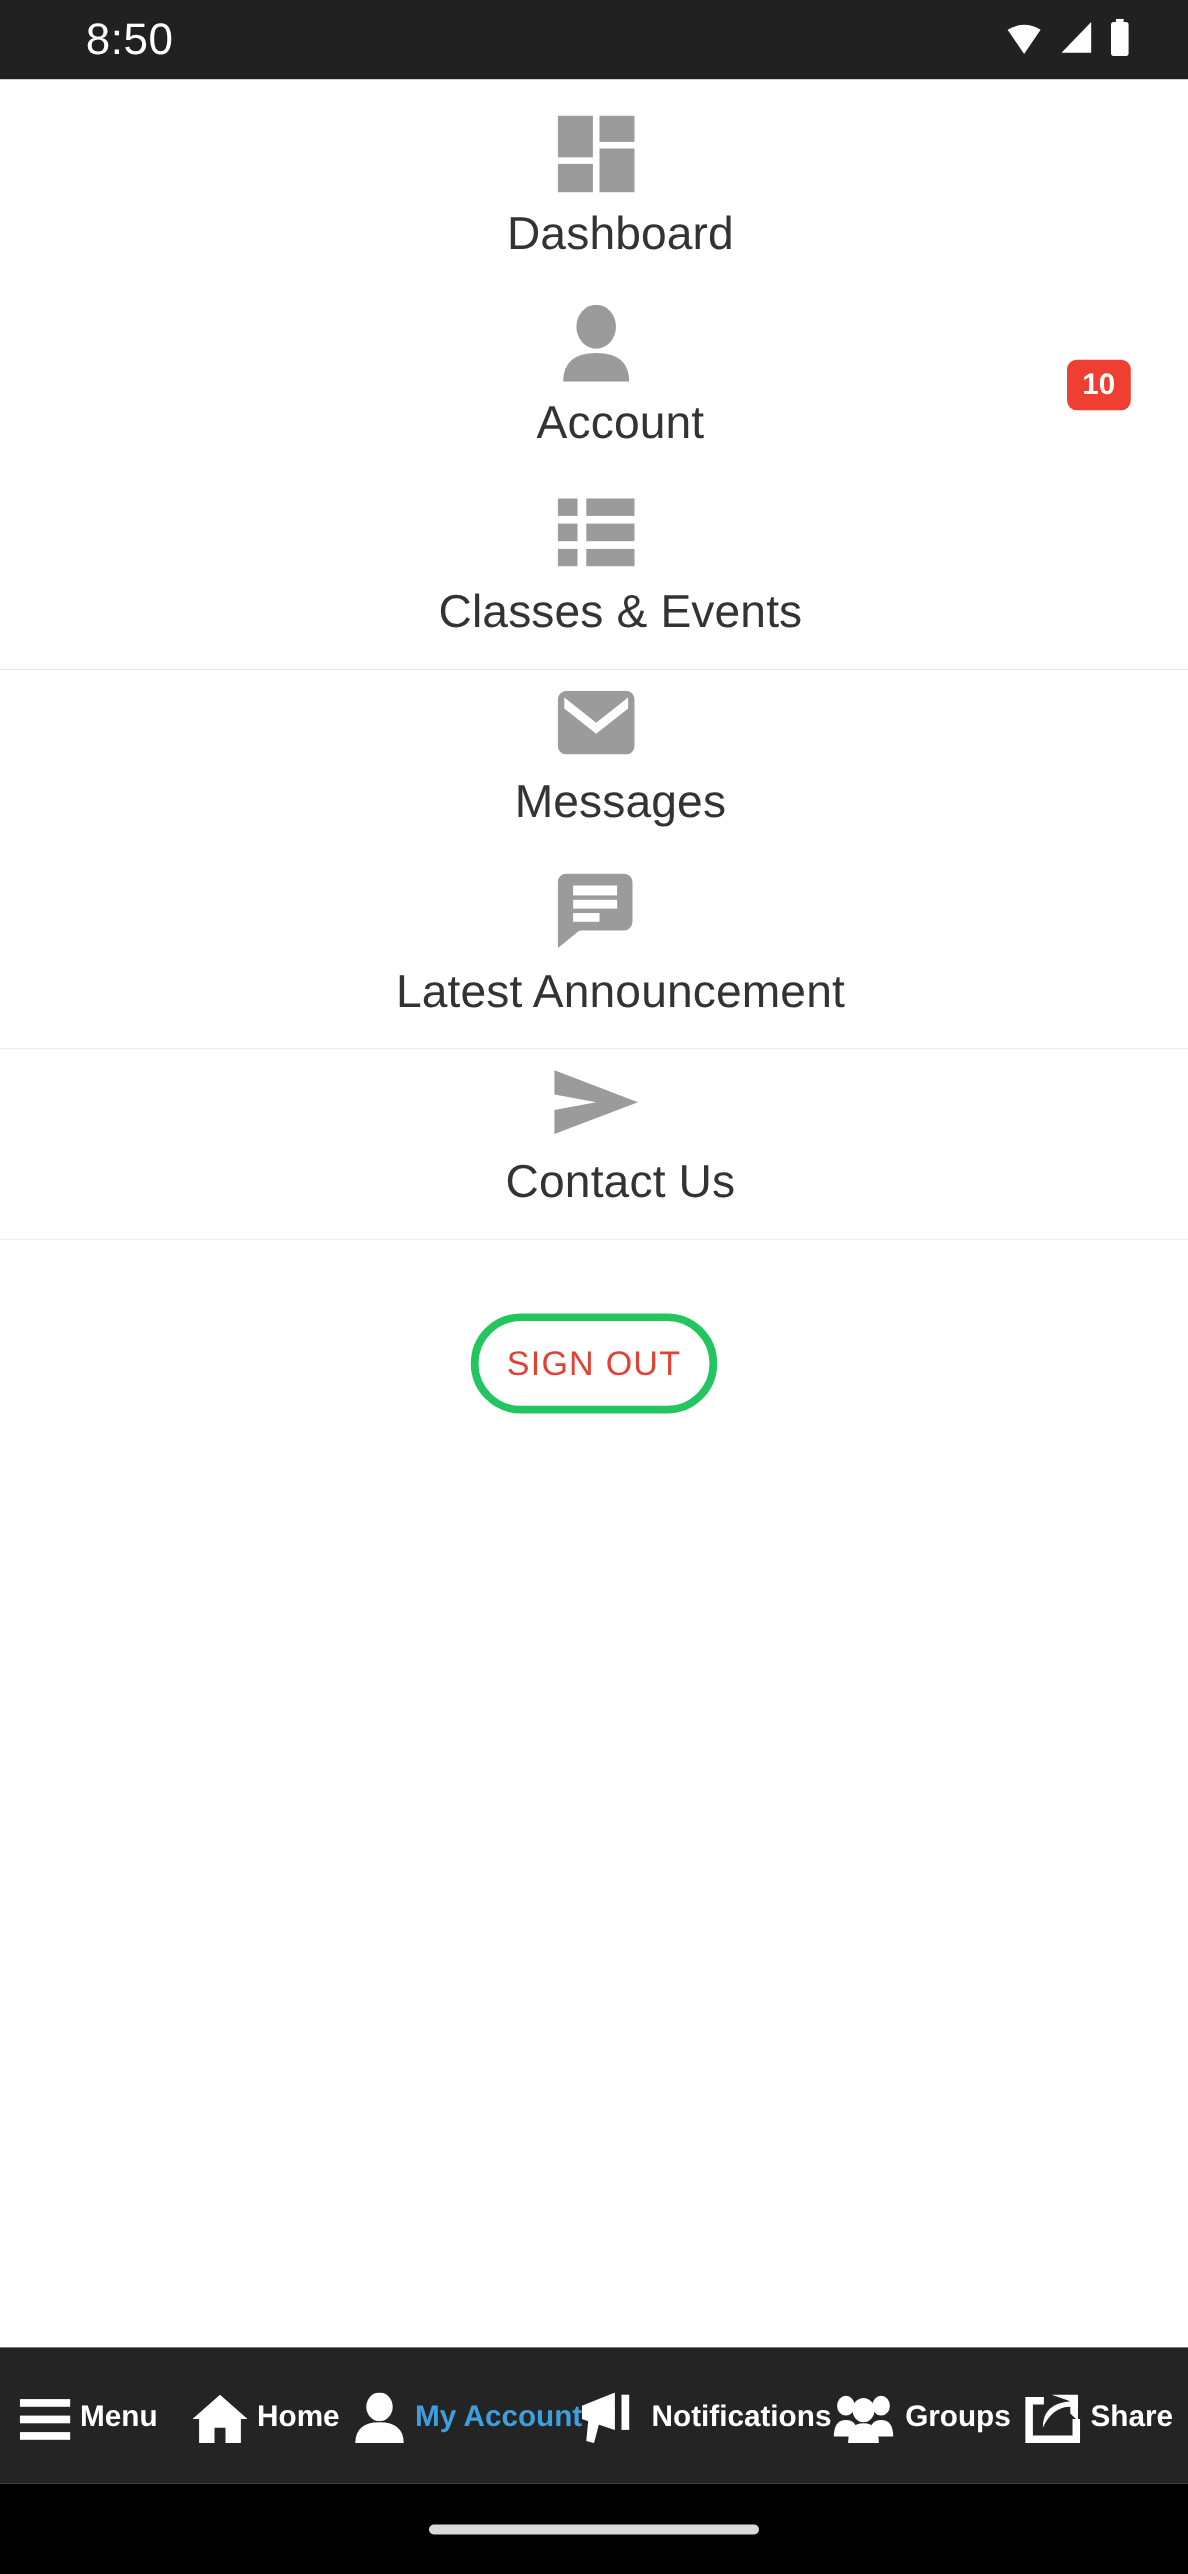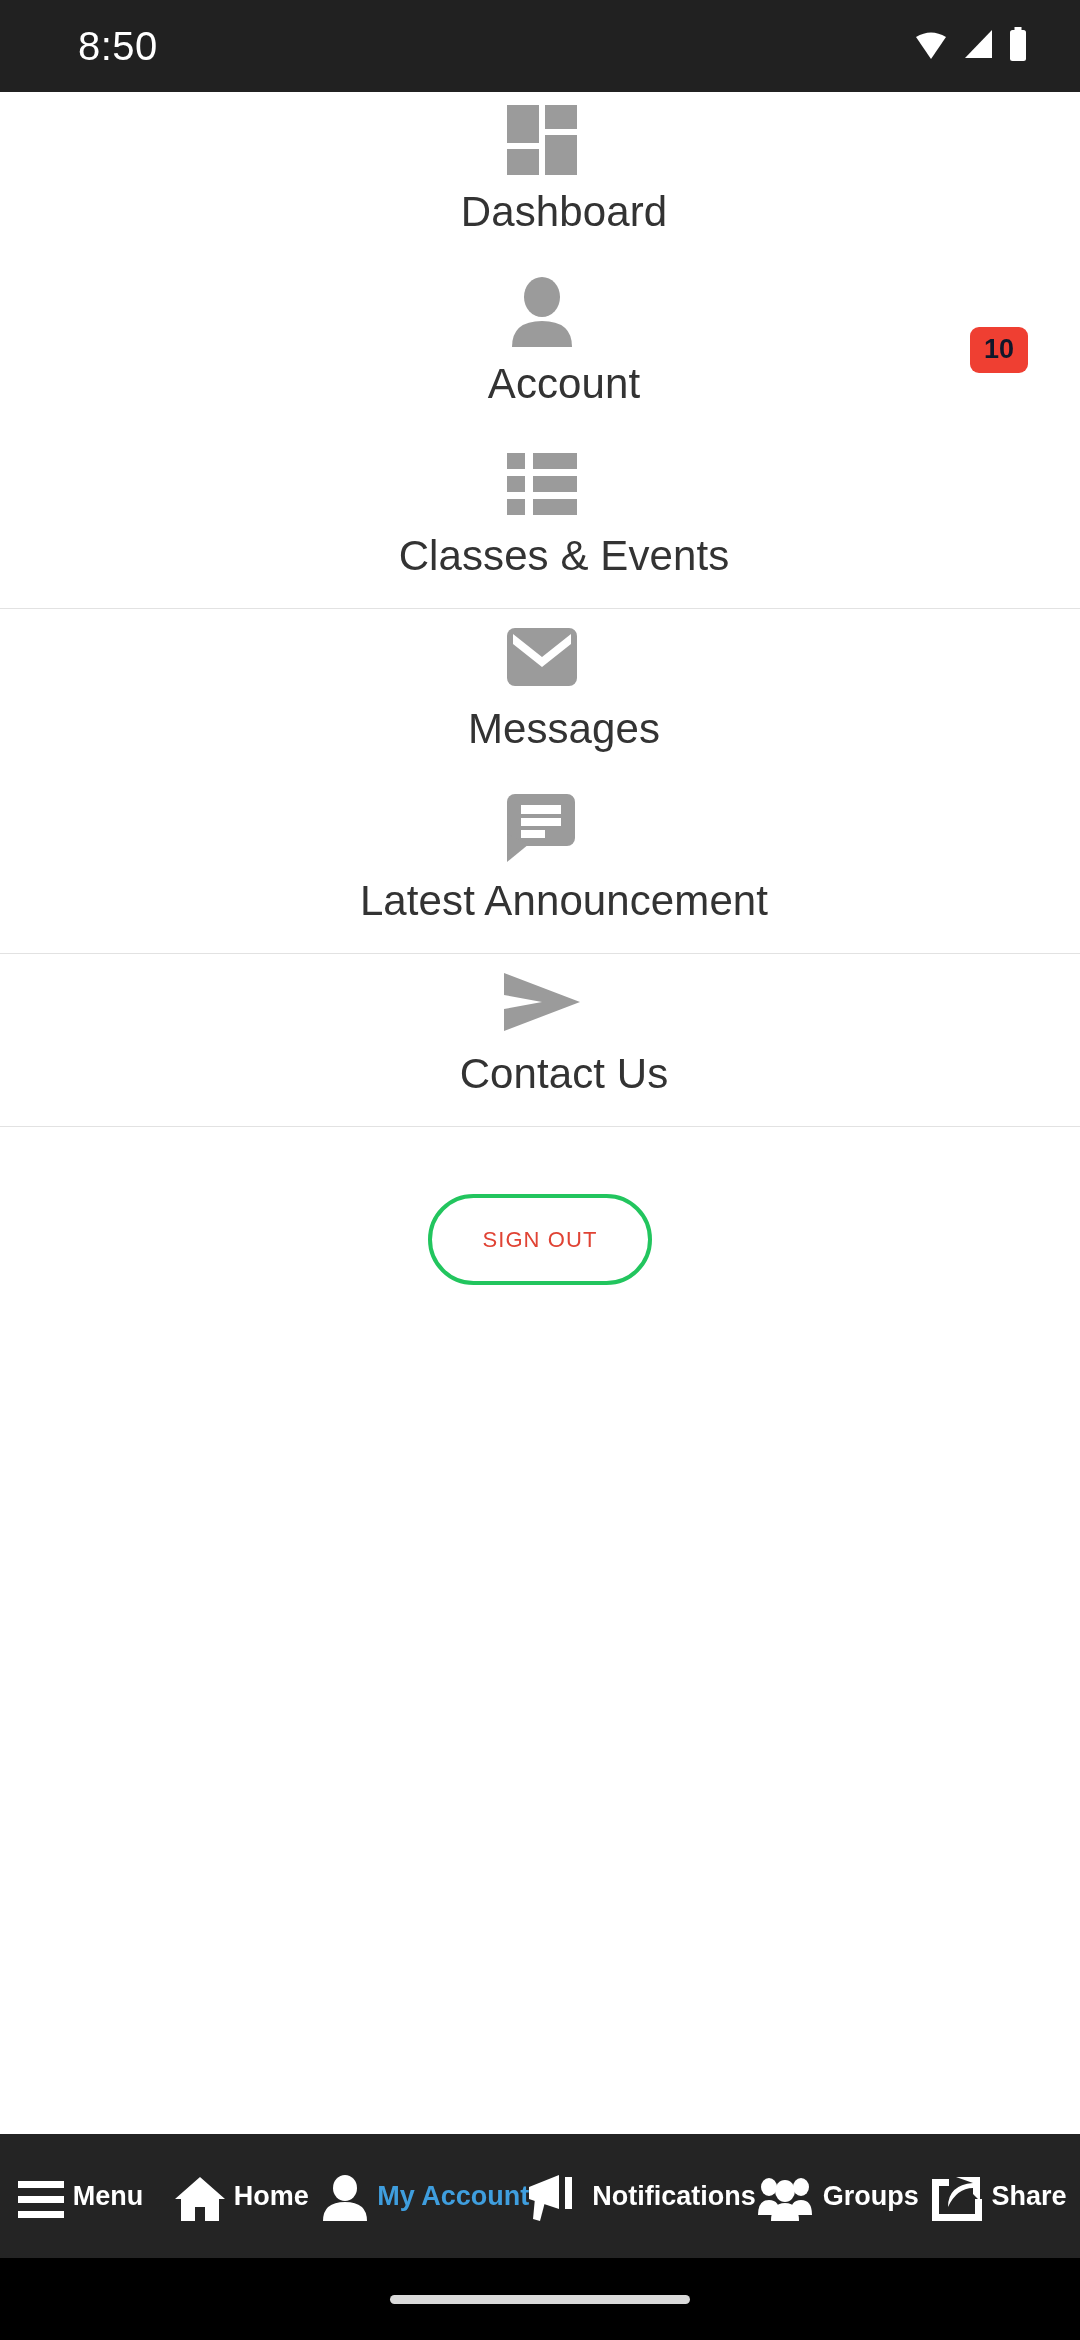--- a/index.html
+++ b/index.html
@@ -6,21 +6,21 @@
   html, body {
     width: 1080px; height: 2340px;
     background: #ffffff;
     font-family: "Liberation Sans", sans-serif;
     overflow: hidden;
   }
   .phone { position: relative; width: 1080px; height: 2340px; background:#fff; }
 
   
   .statusbar {
-    position: absolute; top:0; left:0; width:1080px; height:92px;
+    position: absolute; top:0; left:0; width:1080px; height:72px;
     background:#212121; color:#ffffff;
     display:flex; align-items:center; justify-content:space-between;
     padding: 0 52px 0 78px;
   }
   .status-time { font-size:40px; letter-spacing:0.5px; font-weight:400; line-height:1; }
   .status-icons { display:flex; align-items:center; gap:13px; }
 
   
   .menu-list { position:absolute; top:92px; left:0; width:1080px; }
   .menu-group { background:#fff; }
@@ -33,33 +33,33 @@
   .row-icon {
     width:96px; height:96px; flex:0 0 96px;
     display:flex; align-items:center; justify-content:center;
   }
   .row-label {
     margin-left:44px; font-size:42px; color:#333333;
     font-weight:400; letter-spacing:0.1px; white-space:nowrap;
   }
   .badge {
     position:absolute; right:52px; top:50%; transform:translateY(-50%);
-    background:#ef3f32; color:#0f172a;
+    background:#ef3f32; color:#ffffff;
     font-size:27px; font-weight:700; line-height:1;
     padding:9px 14px 10px; border-radius:9px; min-width:56px; text-align:right;
   }
 
   
   .signout-wrap {
     display:flex; justify-content:center; align-items:center;
     padding-top:67px; background:#fff;
   }
   .signout-btn {
-    width:224px; height:91px; border:4px solid #22c55e; border-radius:46px;
-    background:#fff; color:#e04334; font-size:22px; letter-spacing:1.1px;
+    width:224px; height:91px; border:7px solid #22c55e; border-radius:46px;
+    background:#fff; color:#e04334; font-size:31px; letter-spacing:1.1px;
     font-family:"Liberation Sans", sans-serif;
     display:flex; align-items:center; justify-content:center; cursor:pointer;
   }
 
   
   .bottomnav {
     position:absolute; left:0; bottom:82px; width:1080px; height:124px;
     background:#242424; display:flex; align-items:center;
   }
   .navitem {

